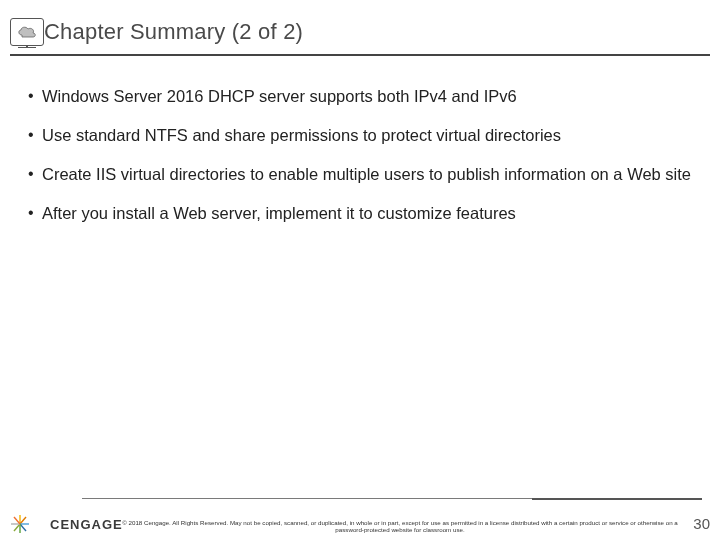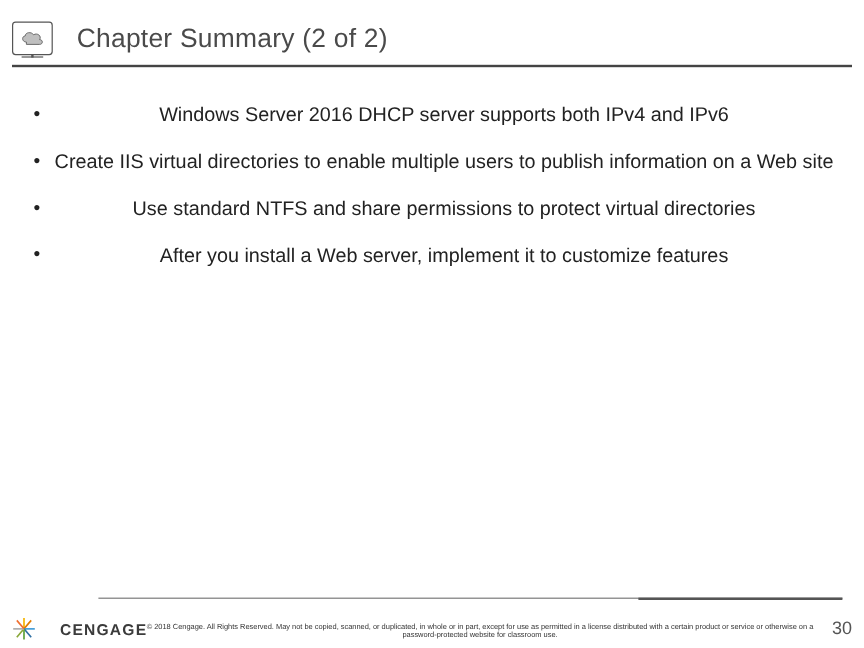--- a/index.html
+++ b/index.html
@@ -1,24 +1,24 @@
 <!DOCTYPE html>
 <html><head>
 <meta charset="utf-8">
 <style>
   * { margin: 0; padding: 0; box-sizing: border-box; }
   html, body { width: 720px; height: 540px; font-family: "Segoe UI", "Helvetica Neue", Arial, sans-serif; background: #fff; color: #333; overflow: hidden; }
   .slide { position: relative; width: 720px; height: 540px; }
-  .title-row { display: flex; align-items: center; gap: 20px; padding: 18px 0 6px 10px; }
+  .title-row { display: flex; align-items: center; gap: 0; padding: 18px 0 6px 10px; }
   .icon-frame { width: 34px; height: 28px; border: 1px solid #555; border-radius: 3px; display: flex; align-items: center; justify-content: center; position: relative; }
   .icon-stand { position: absolute; bottom: -6px; left: 50%; transform: translateX(-50%); width: 18px; height: 4px; border-top: 1px solid #555; }
   .icon-stand::before { content:""; position:absolute; top:-3px; left:50%; transform:translateX(-50%); width:2px; height:3px; background:#555; }
   .title-text { font-size: 22px; font-weight: 400; color: #4a4a4a; letter-spacing: 0.2px; }
   .title-underline { border-top: 2px solid #444; margin: 2px 10px 0 10px; }
-  .bullets { list-style: none; padding: 30px 22px 0 28px; text-align: center; }
+  .bullets { list-style: none; padding: 30px 22px 0 28px; }
   .bullets li { position: relative; font-size: 16.5px; line-height: 1.28; margin-bottom: 18px; padding-left: 14px; color: #222; }
   .bullets li::before { content: "•"; position: absolute; left: 0; top: 0; color: #222; font-size: 16px; }
   .footer { position: absolute; left: 0; right: 0; bottom: 0; height: 50px; }
   .footer-rule { position: absolute; left: 82px; right: 18px; top: 8px; border-top: 1px solid #7a7a7a; }
   .footer-rule::after { content:""; position:absolute; right:0; top:-1px; width:170px; border-top:2px solid #555; }
   .logo { position: absolute; left: 10px; bottom: 6px; display: flex; align-items: center; gap: 20px; }
   .logo-burst svg { display:block; }
   .logo-text { font-family: Arial, sans-serif; font-size: 13px; font-weight: 600; letter-spacing: 1px; color: #3b3b3b; }
   .copyright { position: absolute; left: 120px; right: 40px; bottom: 6px; font-size: 6.2px; line-height: 1.25; text-align: center; color: #333; }
   .page-num { position: absolute; right: 10px; bottom: 8px; font-size: 15px; color: #555; }
@@ -34,22 +34,22 @@
         <path d="M6 10 C2 10 2 5 5 5 C5 2 10 1 12 4 C15 2 19 5 17 8 C20 8 20 12 17 12 L6 12 Z" fill="#bfbfbf" stroke="#666" stroke-width="0.8"></path>
       </svg>
       <div class="icon-stand"></div>
     </div>
     <div class="title-text">Chapter Summary (2 of 2)</div>
   </div>
   <div class="title-underline"></div>
 
   <ul class="bullets">
     <li>Windows Server 2016 DHCP server supports both IPv4 and IPv6</li>
+    <li>Use standard NTFS and share permissions to protect virtual directories</li>
     <li>Create IIS virtual directories to enable multiple users to publish information on a Web site</li>
-    <li>Use standard NTFS and share permissions to protect virtual directories</li>
     <li>After you install a Web server, implement it to customize features</li>
   </ul>
 
   <div class="footer">
     <div class="footer-rule"></div>
     <div class="logo">
       <span class="logo-burst">
         <svg width="20" height="20" viewBox="0 0 20 20">
           <g stroke-width="1.4" fill="none">
             <line x1="10" y1="10" x2="10" y2="1" stroke="#f5b400"></line>

